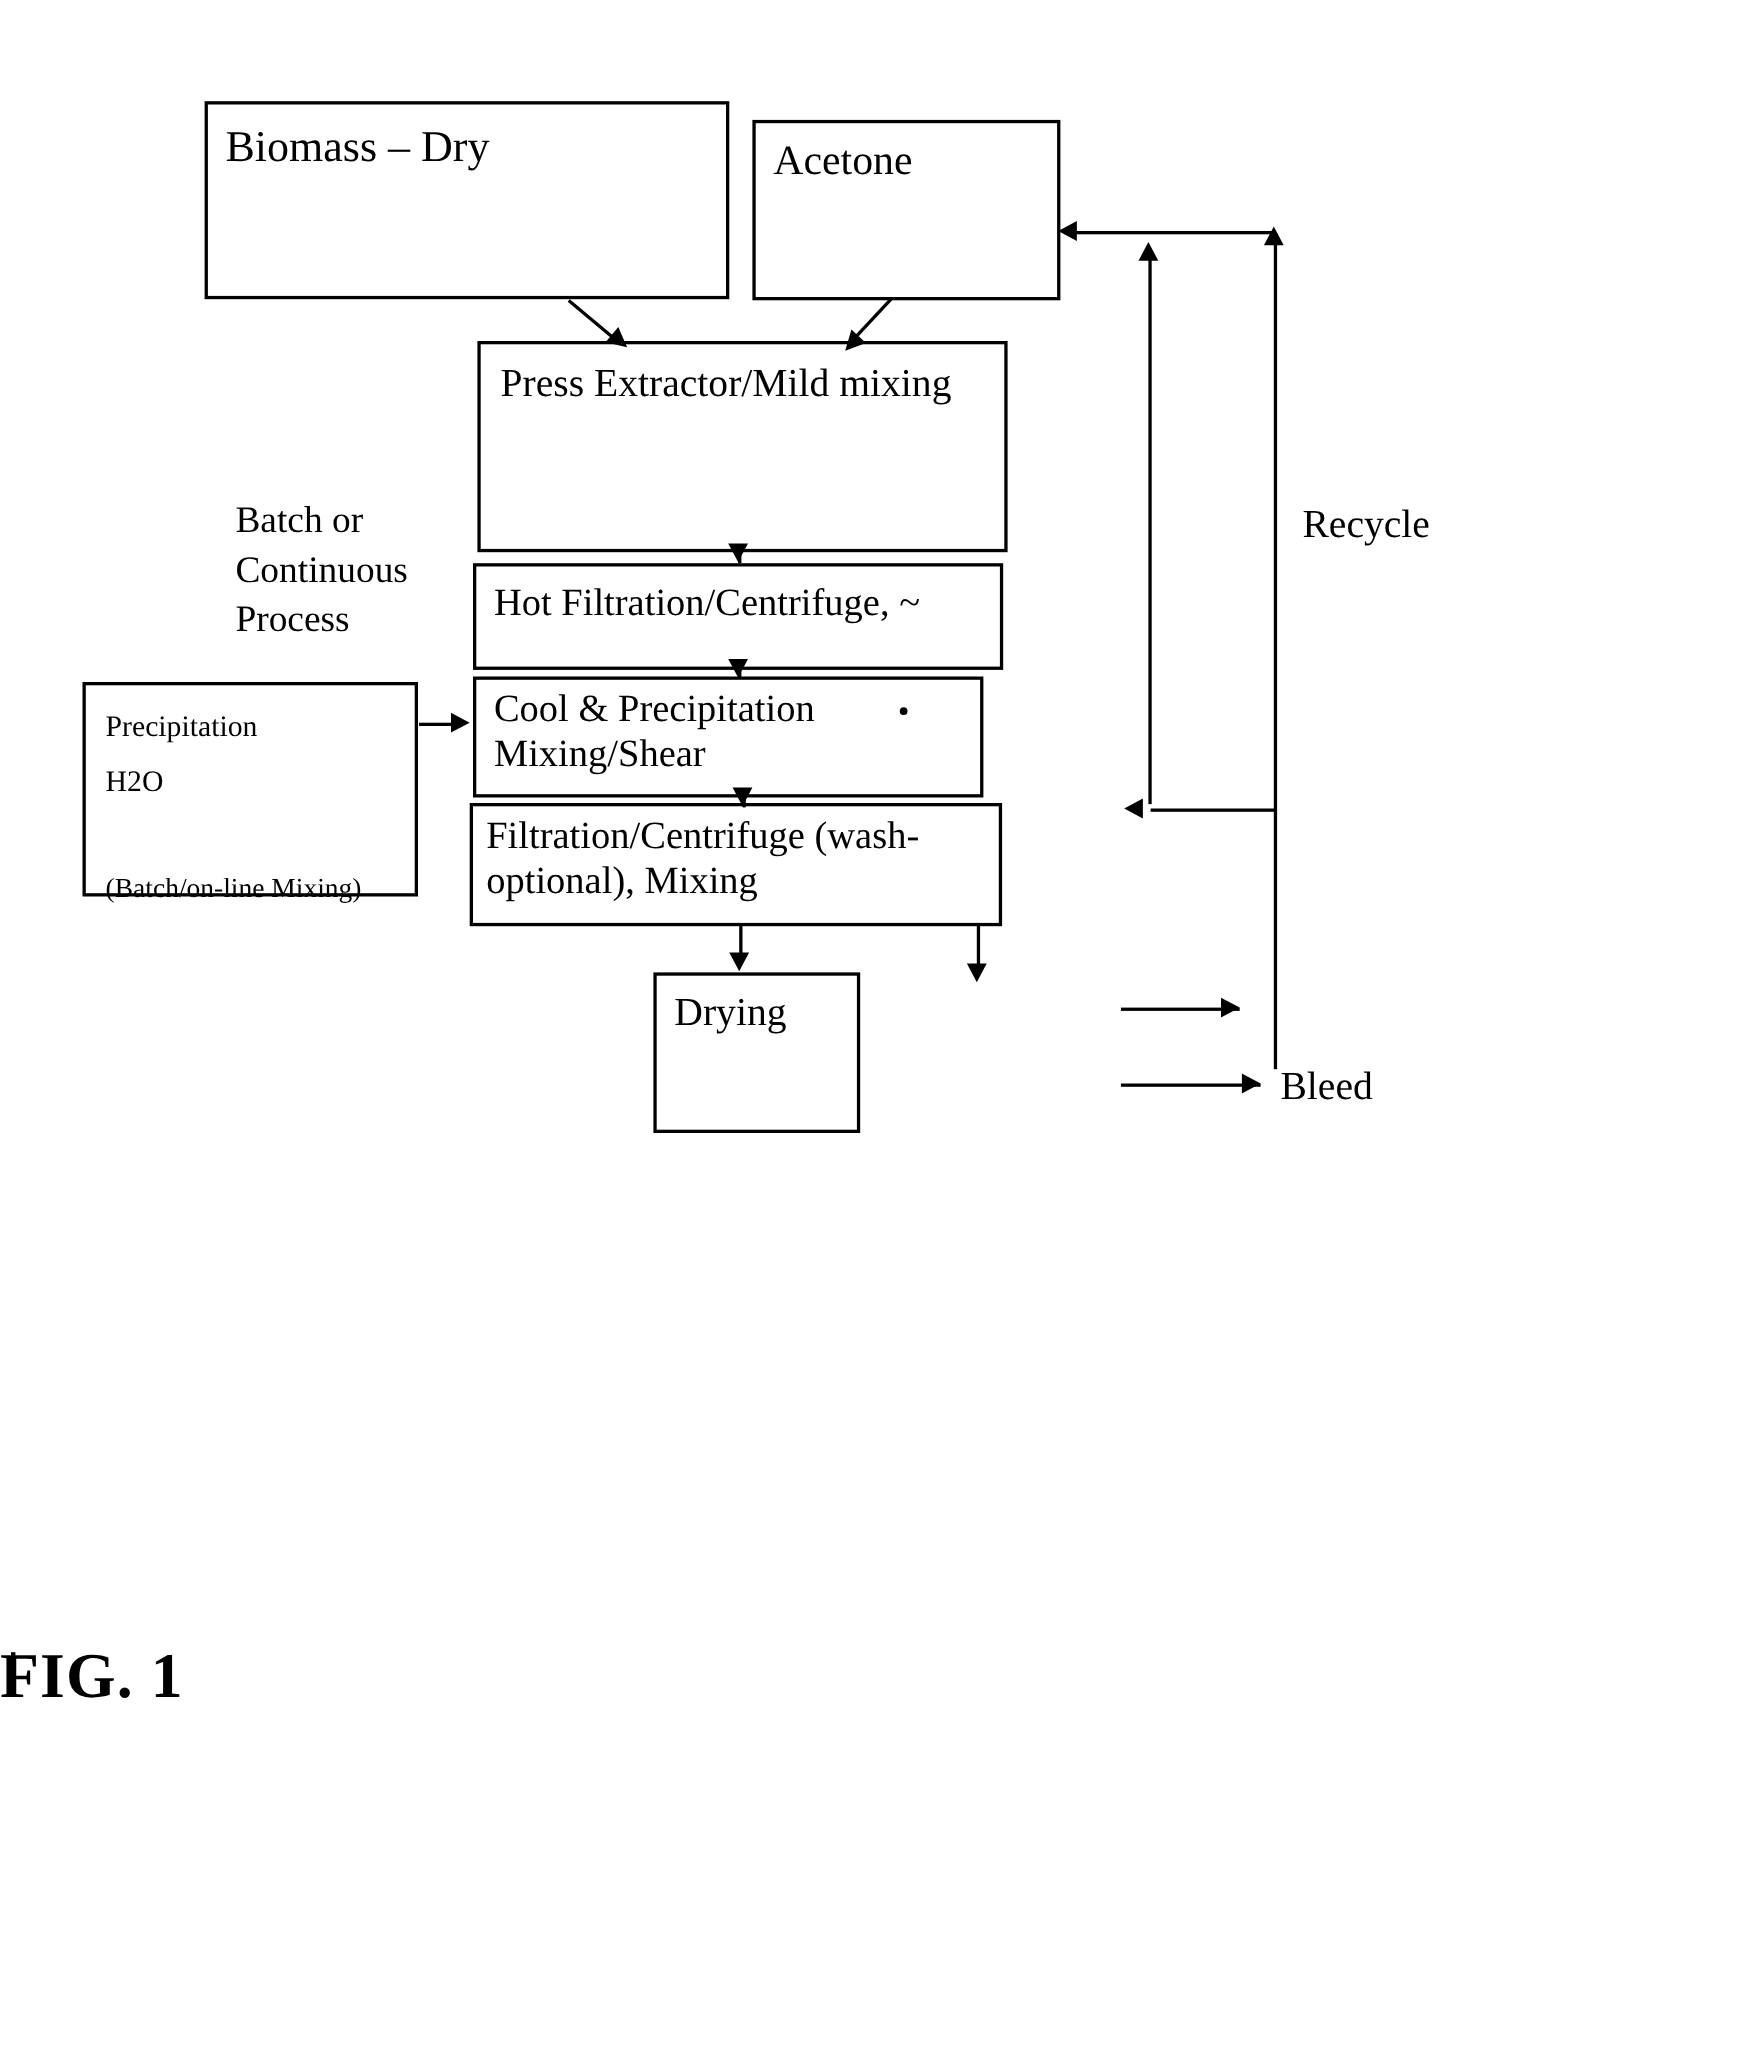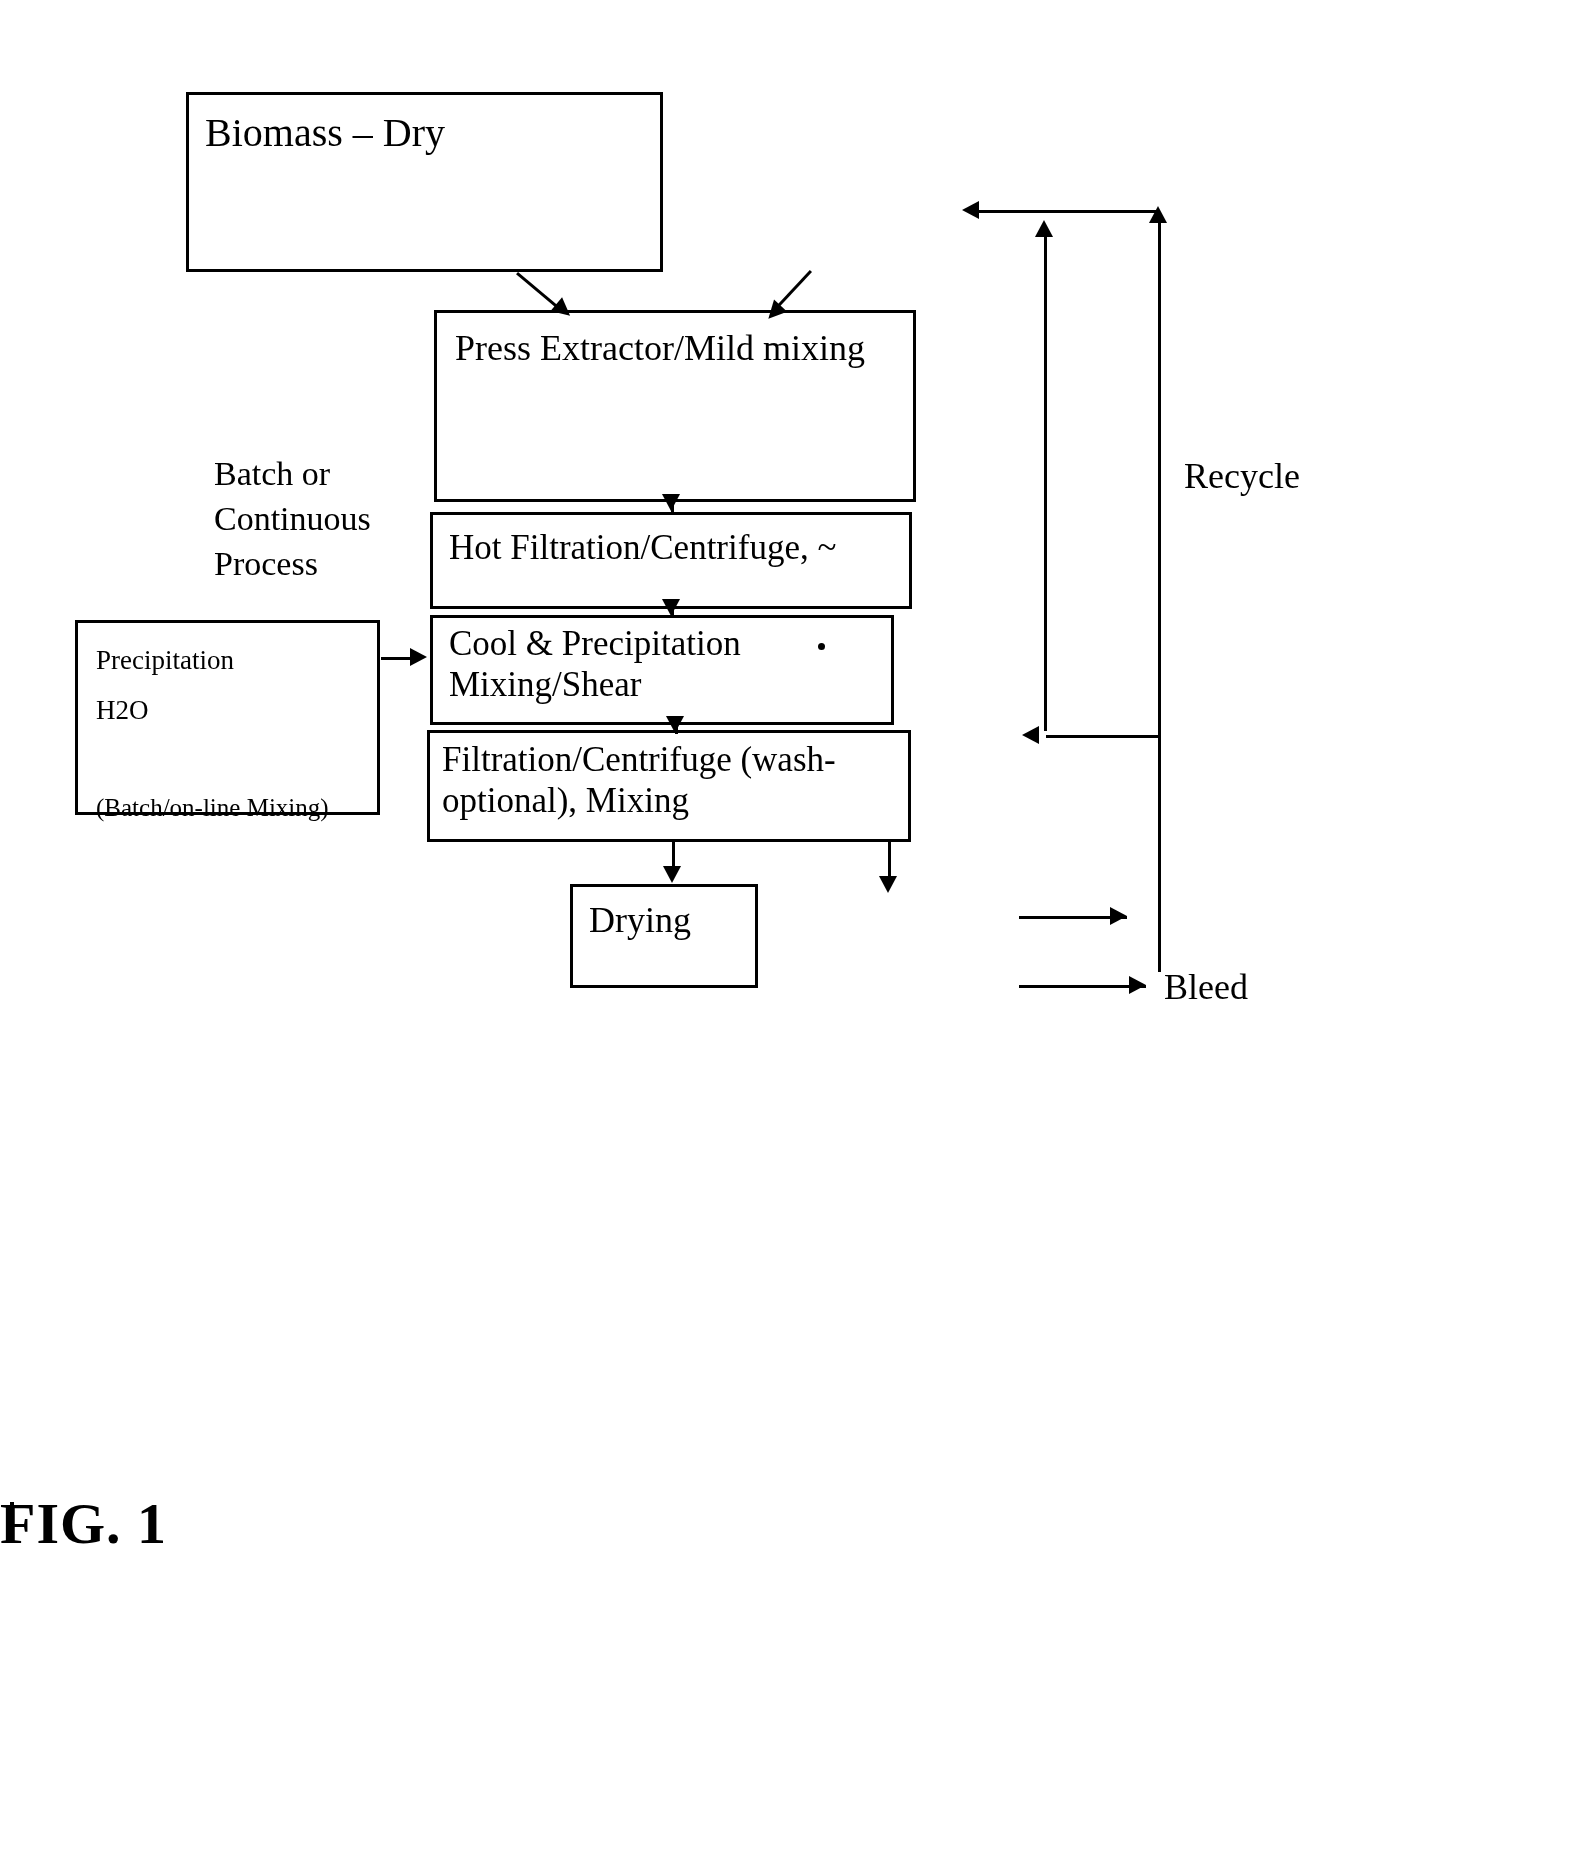--- a/index.html
+++ b/index.html
@@ -114,20 +114,23 @@
 </style>
 </head>
 <body>
 
 <div id="page">
 
   <div class="box" style="left:186px; top:92px; width:477px; height:180px;">
     <div class="label" style="font-size:40px; left:16px; top:14px;">Biomass – Dry</div>
   </div>
 
+  <div class="box" style="left:684px; top:109px; width:280px; height:164px;">
+    <div class="label" style="font-size:38px; left:16px; top:12px;">Acetone</div>
+  </div>
 
   <div class="box" style="left:434px; top:310px; width:482px; height:192px;">
     <div class="label" style="font-size:36px; left:18px; top:14px;">Press Extractor/Mild mixing</div>
   </div>
 
   <div class="box" style="left:430px; top:512px; width:482px; height:97px;">
     <div class="label" style="font-size:35px; left:16px; top:12px;">Hot Filtration/Centrifuge, ~</div>
   </div>
 
   <div class="box" style="left:430px; top:615px; width:464px; height:110px;">
@@ -140,21 +143,21 @@
     <div class="label" style="font-size:27px; left:18px; top:22px;">Precipitation</div>
     <div class="label" style="font-size:27px; left:18px; top:72px;">H2O</div>
     <div class="label" style="font-size:25px; left:18px; top:170px;">(Batch/on-line Mixing)</div>
   </div>
 
   <div class="box" style="left:427px; top:730px; width:484px; height:112px;">
     <div class="label" style="font-size:35px; left:12px; top:6px;">Filtration/Centrifuge (wash-
 optional), Mixing</div>
   </div>
 
-  <div class="box" style="left:570px; top:884px; width:188px; height:104px;">
+  <div class="box" style="left:594px; top:884px; width:188px; height:146px;">
     <div class="label" style="font-size:36px; left:16px; top:12px;">Drying</div>
   </div>
 
 
   <div class="free-text" style="left:214px; top:452px; font-size:34px; line-height:1.32;">Batch or
 Continuous
 Process</div>
 
   <div class="free-text" style="left:1184px; top:455px; font-size:36px;">Recycle</div>
 

